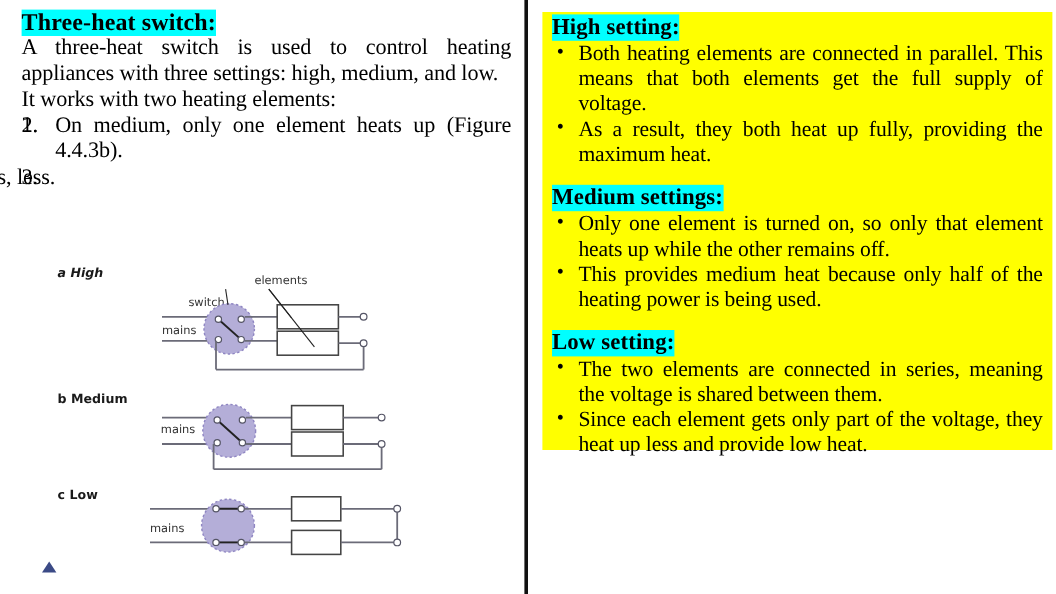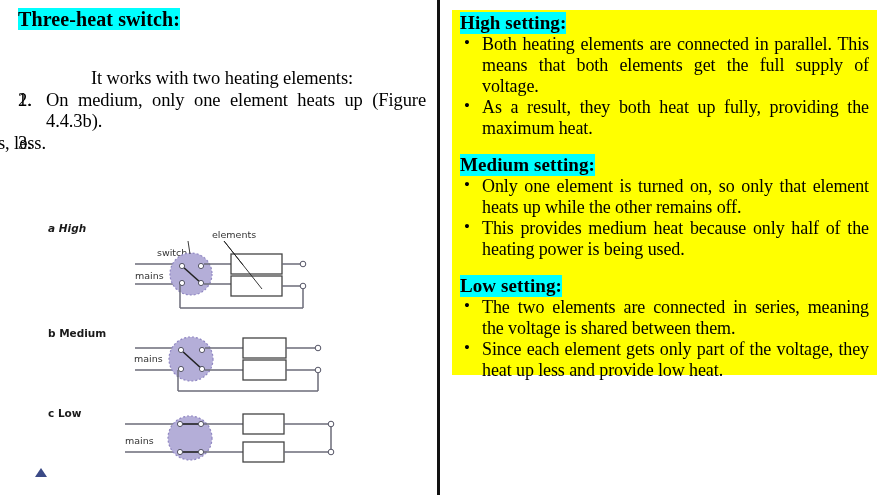--- a/index.html
+++ b/index.html
@@ -54,21 +54,21 @@
     letter-spacing: 0.1px;
   }
   .para {
     font-size: 18.5px;
     line-height: 21.5px;
     text-align: justify;
     margin: 0;
     padding: 0;
     letter-spacing: -0.1px;
   }
-  .para.nojust { text-align: center; margin-top: 38px; }
+  .para.nojust { text-align: left; }
   .numlist {
     margin: 0;
     padding: 0;
     list-style: none;
   }
   .numlist li {
     position: relative;
     padding-left: 28px;
     font-size: 18.5px;
     line-height: 21.5px;
@@ -190,20 +190,21 @@
 </style>
 </head>
 <body>
 
 <div class="panel" id="left-panel">
 
   <div class="left-text">
     <div>
       <span class="hl-title">Three-heat switch:</span>
     </div>
+    <p class="para">A three-heat switch is used to control heating appliances with three settings: high, medium, and low.</p>
     <p class="para nojust">It works with two heating elements:</p>
     <ul class="numlist">
       <li>
         <span class="marker">1.</span>
       </li>
       <li>
         <span class="marker">2.</span>
         <span>On medium, only one element heats up (Figure 4.4.3b).</span>
       </li>
       <li>
@@ -333,21 +334,21 @@
           <span class="bdot">•</span>
           <span>As a result, they both heat up fully, providing the maximum heat.</span>
         </li>
       </ul>
     </div>
 
     <div class="gap"></div>
 
     <div>
       <div>
-        <span class="hl-head">Medium setting:</span>
+        <span class="hl-head">Medium settings:</span>
       </div>
       <ul class="bullets">
         <li>
           <span class="bdot">•</span>
           <span>Only one element is turned on, so only that element heats up while the other remains off.</span>
         </li>
         <li>
           <span class="bdot">•</span>
           <span>This provides medium heat because only half of the heating power is being used.</span>
         </li>

